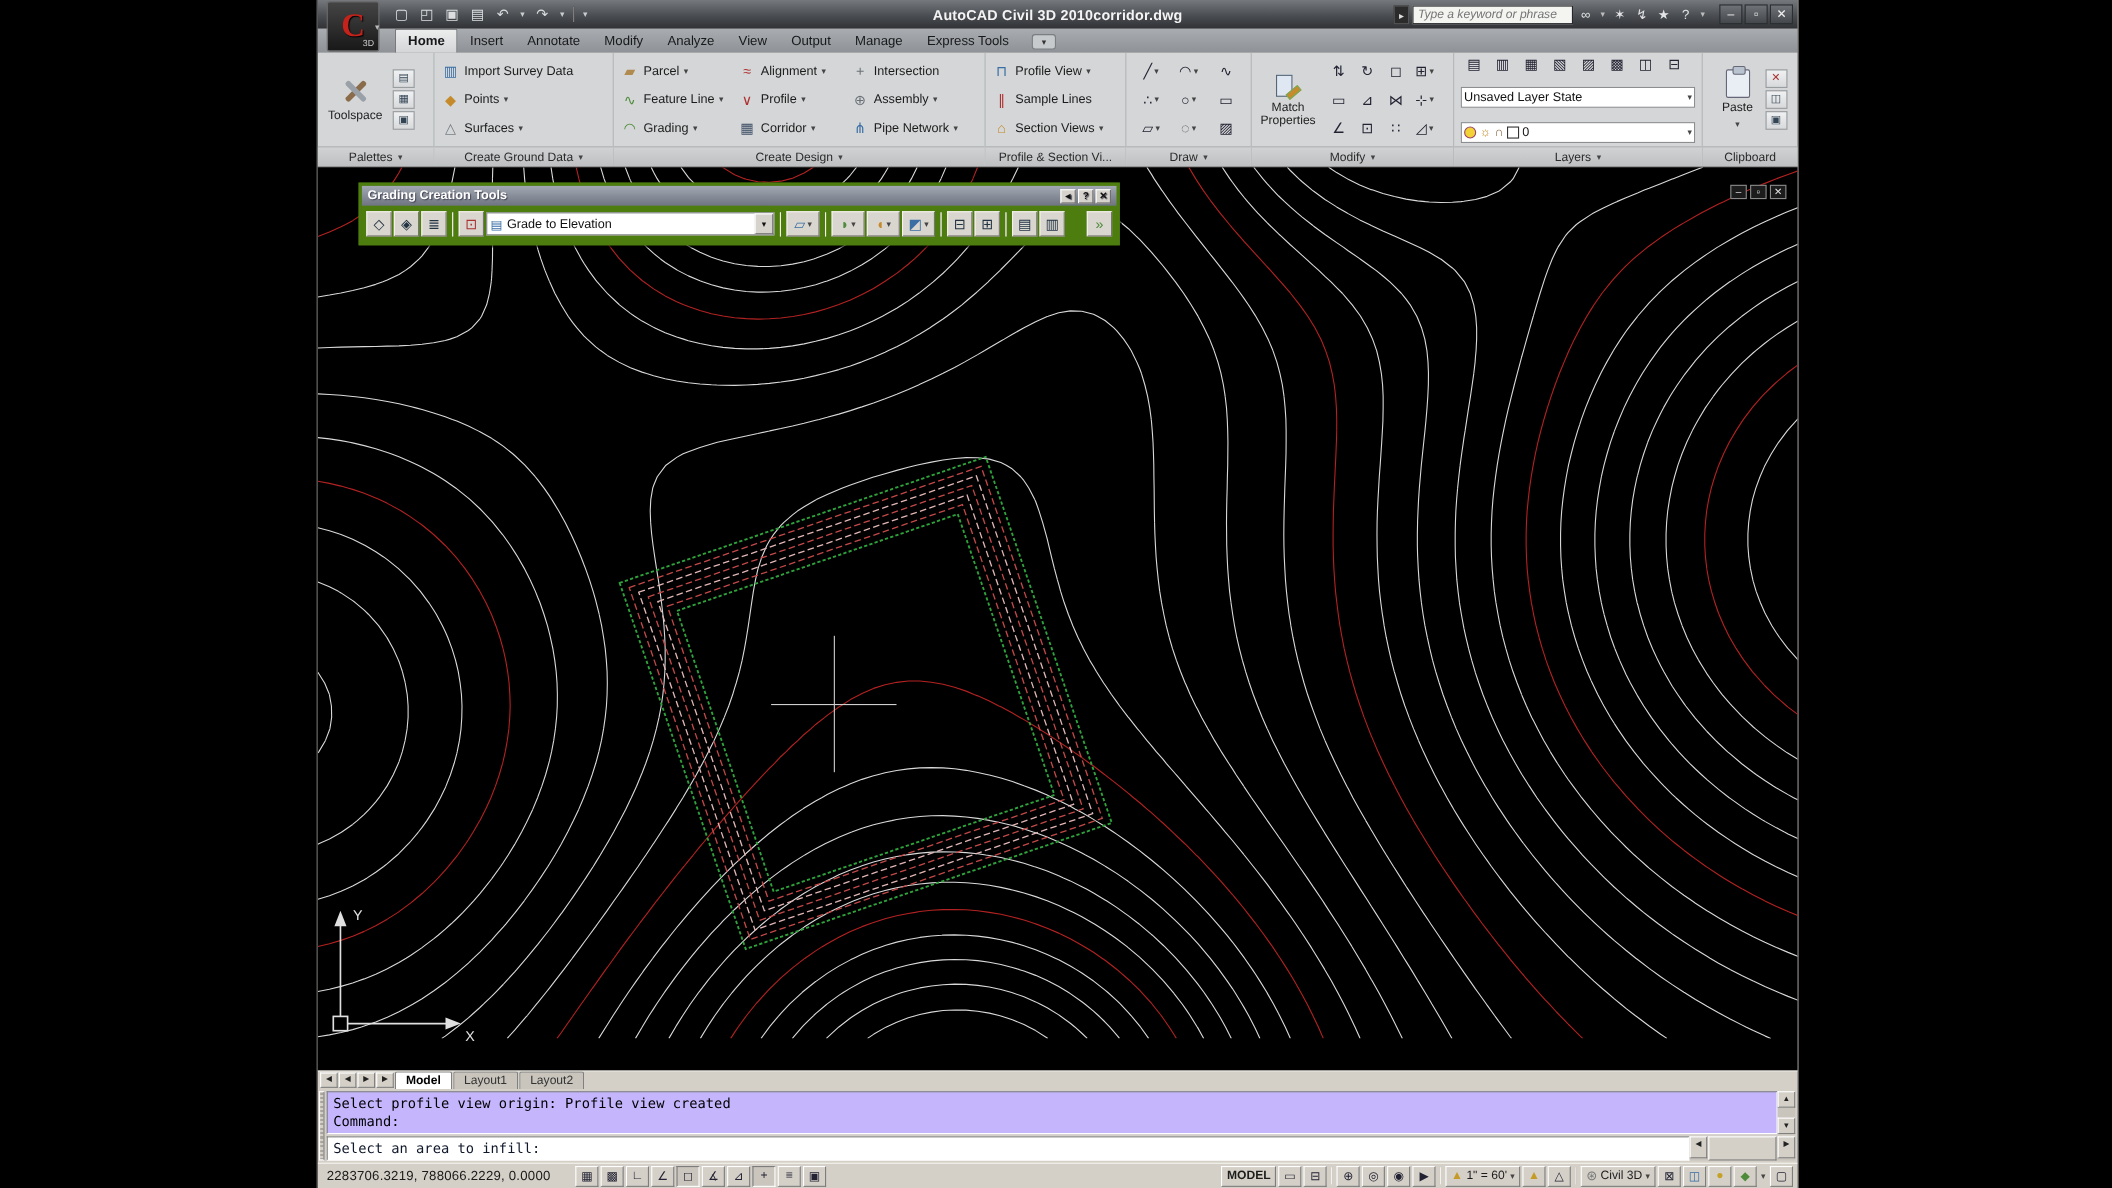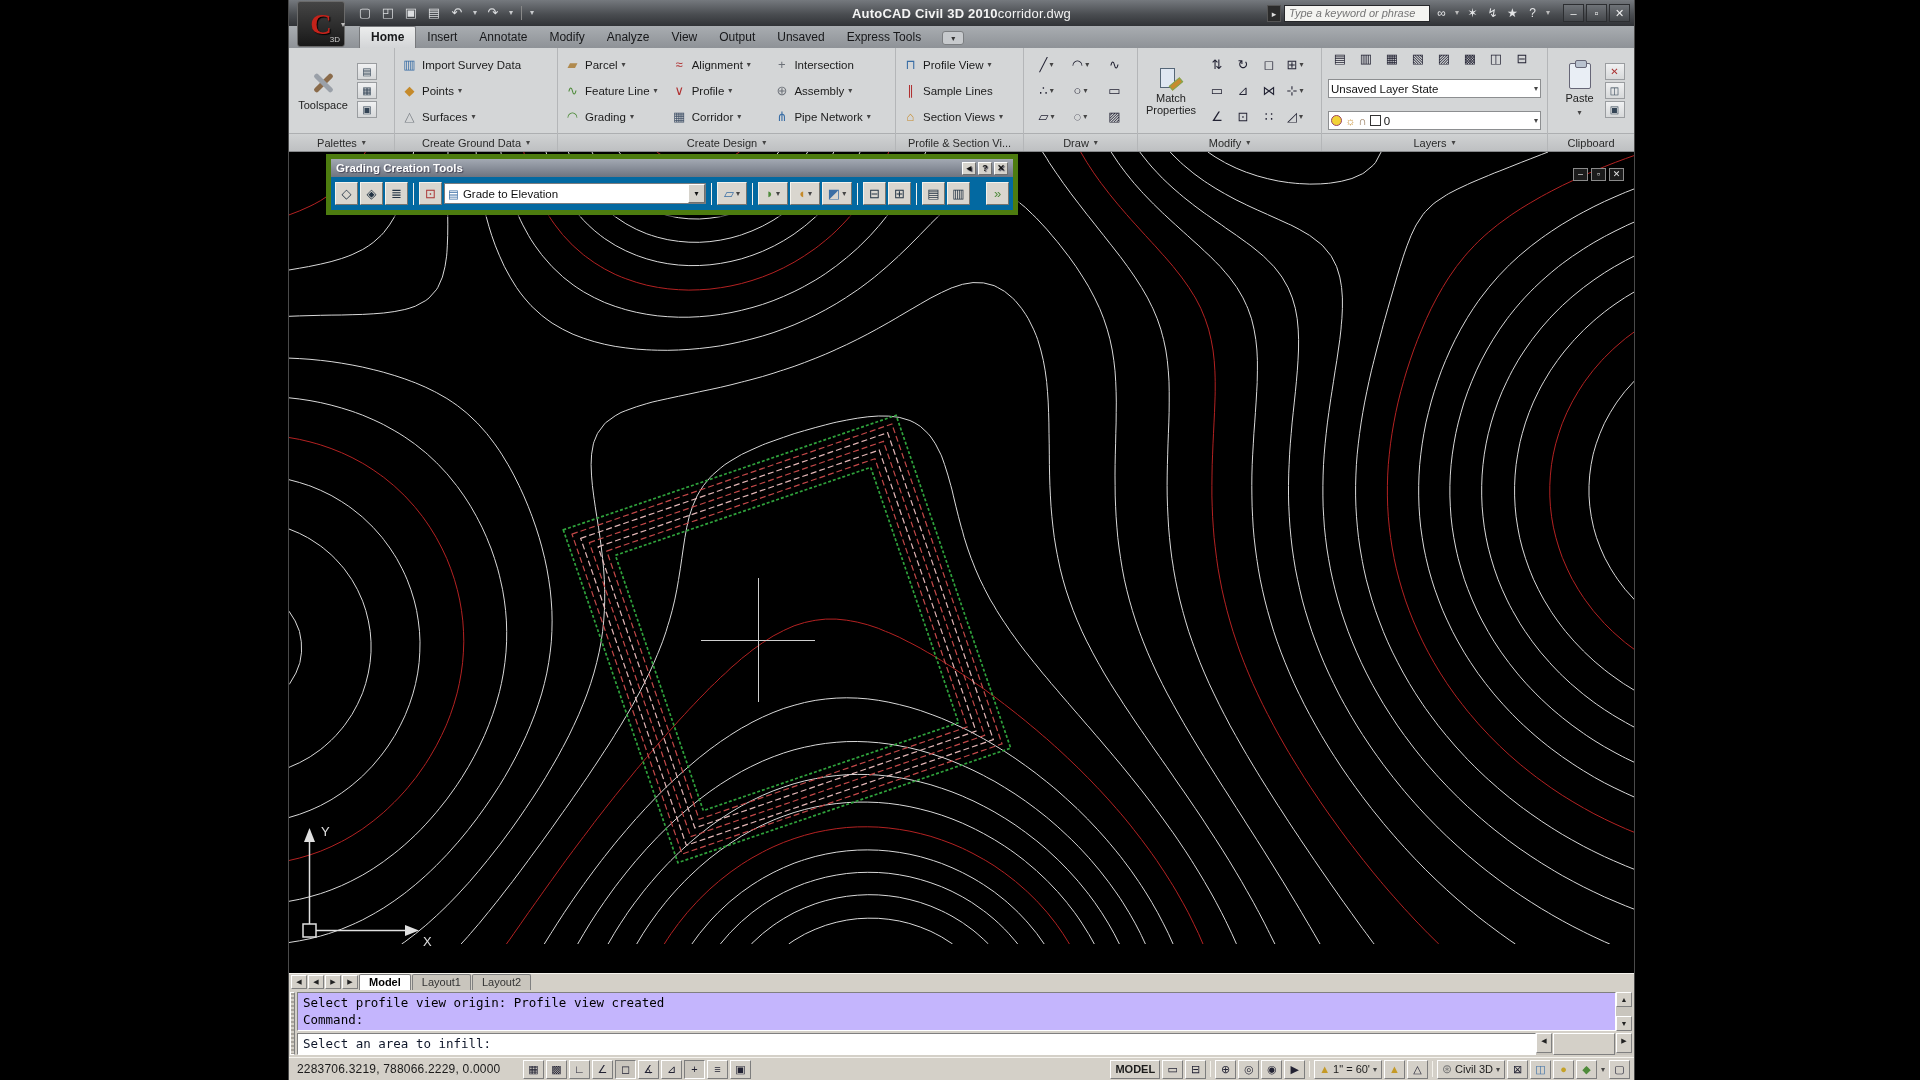--- a/index.html
+++ b/index.html
@@ -11,21 +11,21 @@
   .titlebar{height:26px;background:linear-gradient(#75797e,#4a4d51 55%,#303236);display:flex;align-items:center;position:relative;flex:none}
   .app-button{position:absolute;left:8px;top:1px;width:48px;height:46px;z-index:6;background:linear-gradient(#454545,#181818);border:1px solid #6a6a6a;border-radius:3px;display:flex;align-items:center;justify-content:center}
   .app-logo{font-size:30px;font-weight:bold;color:#c3231b;font-family:"Liberation Serif",serif;line-height:30px;text-shadow:1px 1px 1px #000}
   .app-badge{position:absolute;right:4px;bottom:2px;font-size:8px;color:#cfcfcf;font-weight:normal}
   .app-caret{position:absolute;right:-1px;top:18px;font-size:8px;color:#bbb}
   .qat{display:flex;gap:3px;margin-left:66px;align-items:center;z-index:2}
   .qbtn{width:20px;height:18px;color:#dcdee0;font-size:13px;line-height:18px;text-align:center}
   .qbtn.small{width:10px;font-size:8px;color:#c9cbcd}
   .qat-sep{width:1px;height:14px;background:#222;border-right:1px solid #888;margin:0 2px}
   .title-text{position:absolute;left:0;right:0;text-align:center;font-size:13px;font-weight:bold;color:#f4f4f4;pointer-events:none;letter-spacing:.2px}
-  .title-file{font-weight:normal}
+  .title-file{font-weight:bold}
   .infocenter{margin-left:auto;display:flex;align-items:center;gap:3px;z-index:5;padding-right:4px}
   .search-go{width:14px;height:17px;background:#2b2b2b;color:#ddd;font-size:9px;line-height:17px;text-align:center;border:1px solid #555}
   .search{display:flex;align-items:center;background:#f4f4f1;border:1px solid #26272a;height:17px;width:146px}
   .search input{border:0;outline:0;background:transparent;font-style:italic;color:#7a7a7a;font-size:11px;width:100%;padding:0 4px;font-family:"Liberation Sans",sans-serif}
   .ibtn{min-width:17px;height:18px;color:#e3e4e6;font-size:12px;line-height:18px;text-align:center}
   .ibtn.drop{min-width:8px;font-size:8px;color:#bbb}
   .win-btns{display:flex;gap:2px;margin-left:8px}
   .wbtn{width:21px;height:18px;background:linear-gradient(#6f7378,#44474b);border:1px solid #2c2e31;color:#f0f0f0;font-size:11px;line-height:16px;text-align:center}
 
   
@@ -69,21 +69,21 @@
   
   .canvas{position:relative;flex:1;background:#000;overflow:hidden}
   .canvas svg.main{position:absolute;inset:0}
   .mdi-btns{position:absolute;top:16px;right:10px;display:flex;gap:3px;z-index:3}
   .mdibtn{width:15px;height:13px;background:#1c1c1c;border:1px solid #8a8a8a;color:#e4e4e4;font-size:9px;line-height:11px;text-align:center}
   .crosshair-h,.crosshair-v{position:absolute;background:#cfcfcf;z-index:2}
   .crosshair-h{width:114px;height:1px}
   .crosshair-v{width:1px;height:124px}
 
   
-  .palette{position:absolute;left:37px;top:2px;width:692px;z-index:4;background:#0369a1;border:5px solid #4d7c0f;box-shadow:2px 2px 0 rgba(0,0,0,.55)}
+  .palette{position:absolute;left:37px;top:14px;width:692px;z-index:4;background:#4d7c0f;border:3px solid #4d7c0f;box-shadow:2px 2px 0 rgba(0,0,0,.55)}
   .pal-title{height:18px;background:linear-gradient(#a3a9b3,#6e7480);display:flex;align-items:center;padding:0 5px;color:#fff;font-size:11.5px;font-weight:bold;text-shadow:1px 1px 1px #445}
   .pal-title-btns{margin-left:auto;display:flex;gap:2px}
   .ptbtn{width:14px;height:13px;background:#d6d3cc;border:1px solid #fff;border-right-color:#6f6f6f;border-bottom-color:#6f6f6f;font-size:9px;line-height:11px;text-align:center;color:#111;font-weight:bold}
   .pal-toolbar{height:33px;display:flex;align-items:center;gap:2px;padding:0 4px}
   .pbtn{width:23px;height:23px;background:#d9d6cf;border:1px solid #f4f2ec;border-right-color:#77756f;border-bottom-color:#77756f;display:flex;align-items:center;justify-content:center;font-size:13px;color:#234}
   .pbtn .caret{margin-left:1px}
   .pbtn.wide{width:30px;gap:1px}
   .psep{width:1px;height:22px;background:#9b988f;border-right:1px solid #f5f3ec;margin:0 3px}
   .pcombo{width:262px;height:21px;background:#fff;border:1px solid #7b7d7f;display:flex;align-items:center;font-size:11.5px;color:#111;gap:4px;padding-left:3px}
   .pcombo-btn{margin-left:auto;width:17px;height:19px;background:#d6d3cc;border:1px solid #fff;border-right-color:#6f6f6f;border-bottom-color:#6f6f6f;font-size:8px;line-height:17px;text-align:center}
@@ -185,21 +185,21 @@
     </div>
 
     <div class="tabrow">
       <span class="rtab active">Home</span>
       <span class="rtab">Insert</span>
       <span class="rtab">Annotate</span>
       <span class="rtab">Modify</span>
       <span class="rtab">Analyze</span>
       <span class="rtab">View</span>
       <span class="rtab">Output</span>
-      <span class="rtab">Unsaved</span>
+      <span class="rtab">Manage</span>
       <span class="rtab">Express Tools</span>
       <span class="tab-collapse">▾</span>
     </div>
 
     <div class="ribbon">
 
       <div class="panel" style="width:106px">
         <div class="panel-body">
           <div class="bigbtn">
             <span class="xtools"></span>

